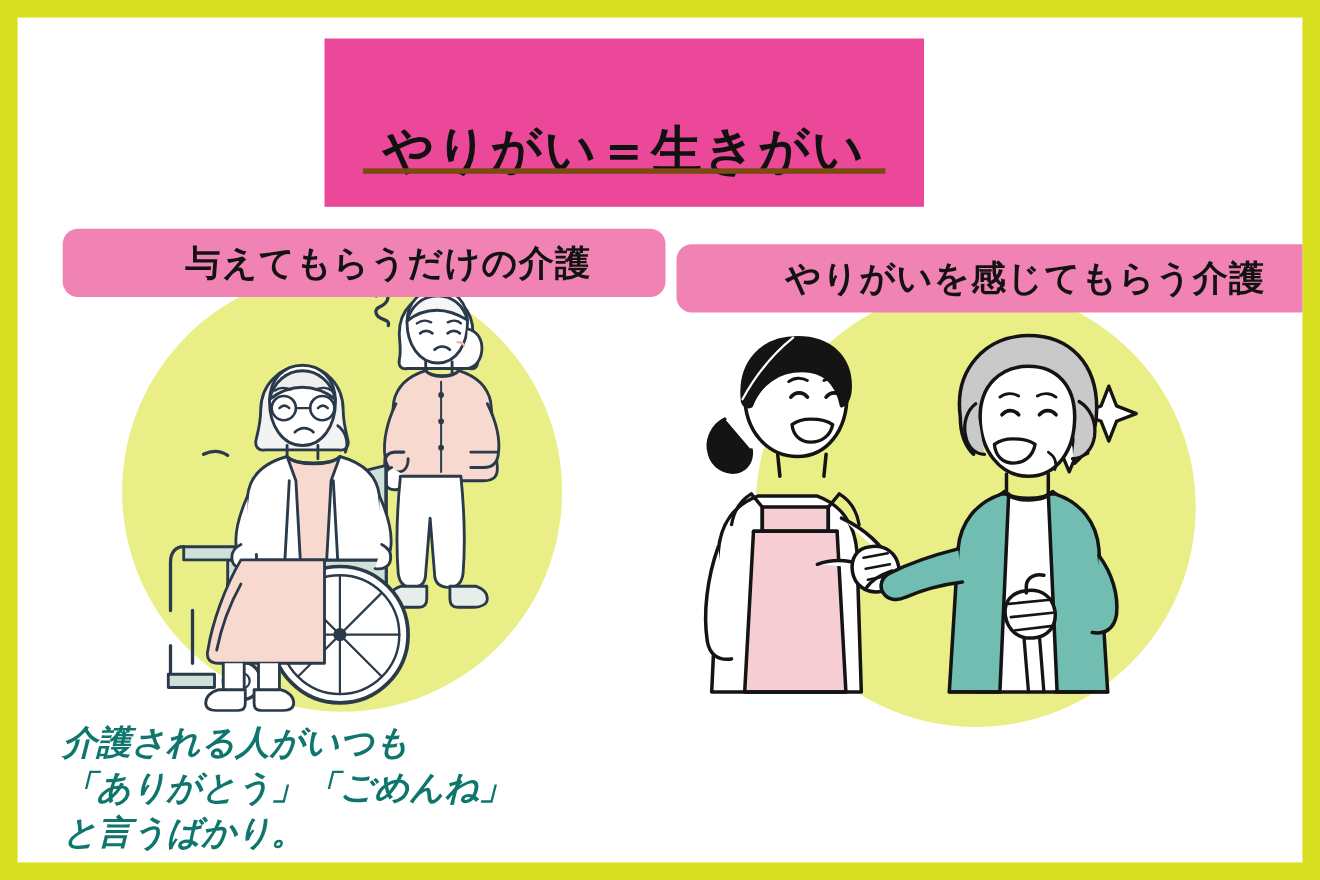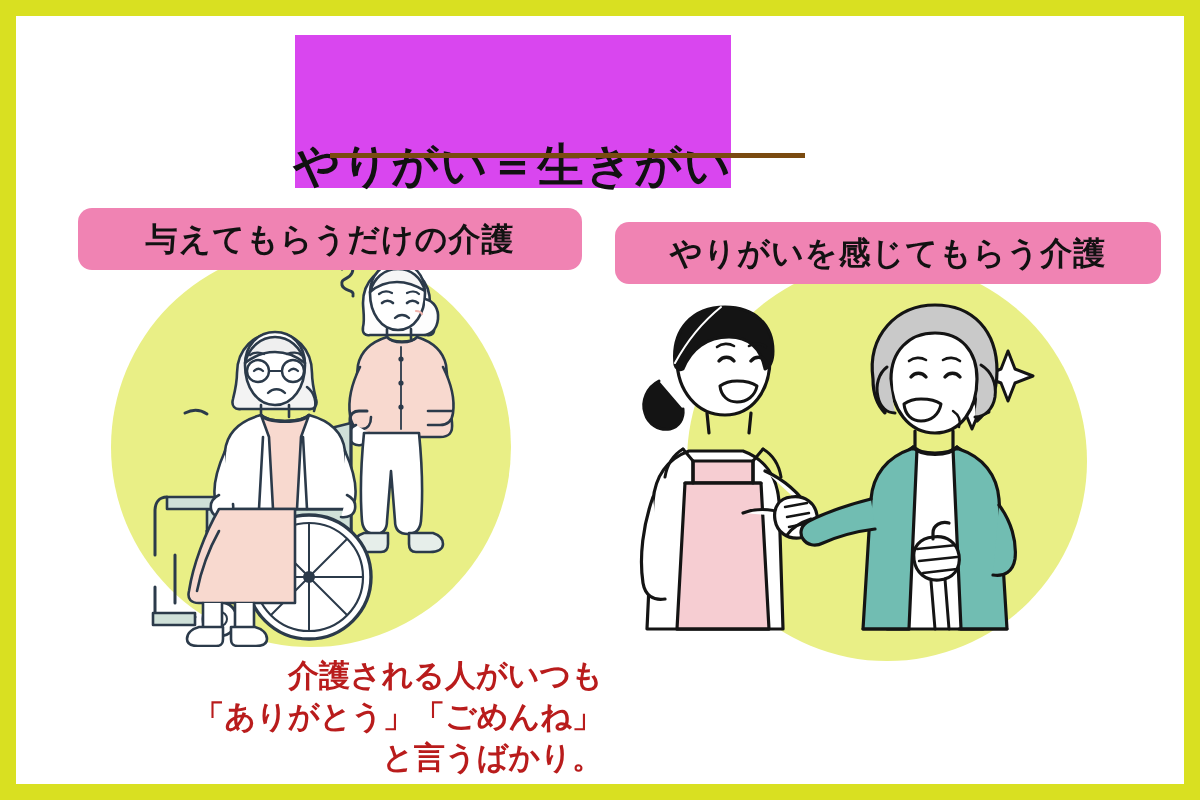--- a/index.html
+++ b/index.html
@@ -14,26 +14,26 @@
     width:1200px;height:800px;
     box-sizing:border-box;
     background:#ffffff;
     border:16px solid #d9e021;
     overflow:hidden;
   }
   
   #title-banner{
     position:absolute;
     left:279px;top:19px;
-    width:436px;height:153px;
-    background:#d946ef;
+    width:545px;height:153px;
+    background:#ec4899;
     display:flex;
     flex-direction:column;
     align-items:center;
-    justify-content:flex-end;
+    justify-content:center;
   }
   #title-text{
     margin-top:48px;
     font-size:46px;
     font-weight:700;
     letter-spacing:2px;
     color:#111111;
     white-space:nowrap;
     line-height:1;
   }
@@ -55,20 +55,21 @@
   .pill{
     position:relative;
     margin:0 auto;
     background:#f083b3;
     border-radius:14px;
     height:62px;
     display:flex;
     align-items:center;
     justify-content:center;
     z-index:3;
+    padding-left:44px;
   }
   #pill-left{width:504px;}
   #pill-right{width:546px;margin-top:14px;}
   .pill-label{
     font-size:32px;
     font-weight:700;
     color:#121212;
     letter-spacing:1px;
     white-space:nowrap;
     line-height:1;
@@ -94,26 +95,27 @@
     position:absolute;
     top:0;left:0;
     width:546px;height:400px;
     z-index:2;
   }
   
   .caption{
     position:relative;
     z-index:4;
     margin-top:18px;
-    text-align:right;
+    text-align:left;
     font-size:31px;
     font-weight:700;
-    color:#b91c1c;
+    color:#0f766e;
     line-height:1.32;
     letter-spacing:0px;
+    font-style:italic;
   }
   .caption div{white-space:nowrap;}
 </style>
 </head>
 <body>
 
 <div id="poster">
 
   <div id="title-banner">
     <div id="title-text">やりがい＝生きがい</div>

